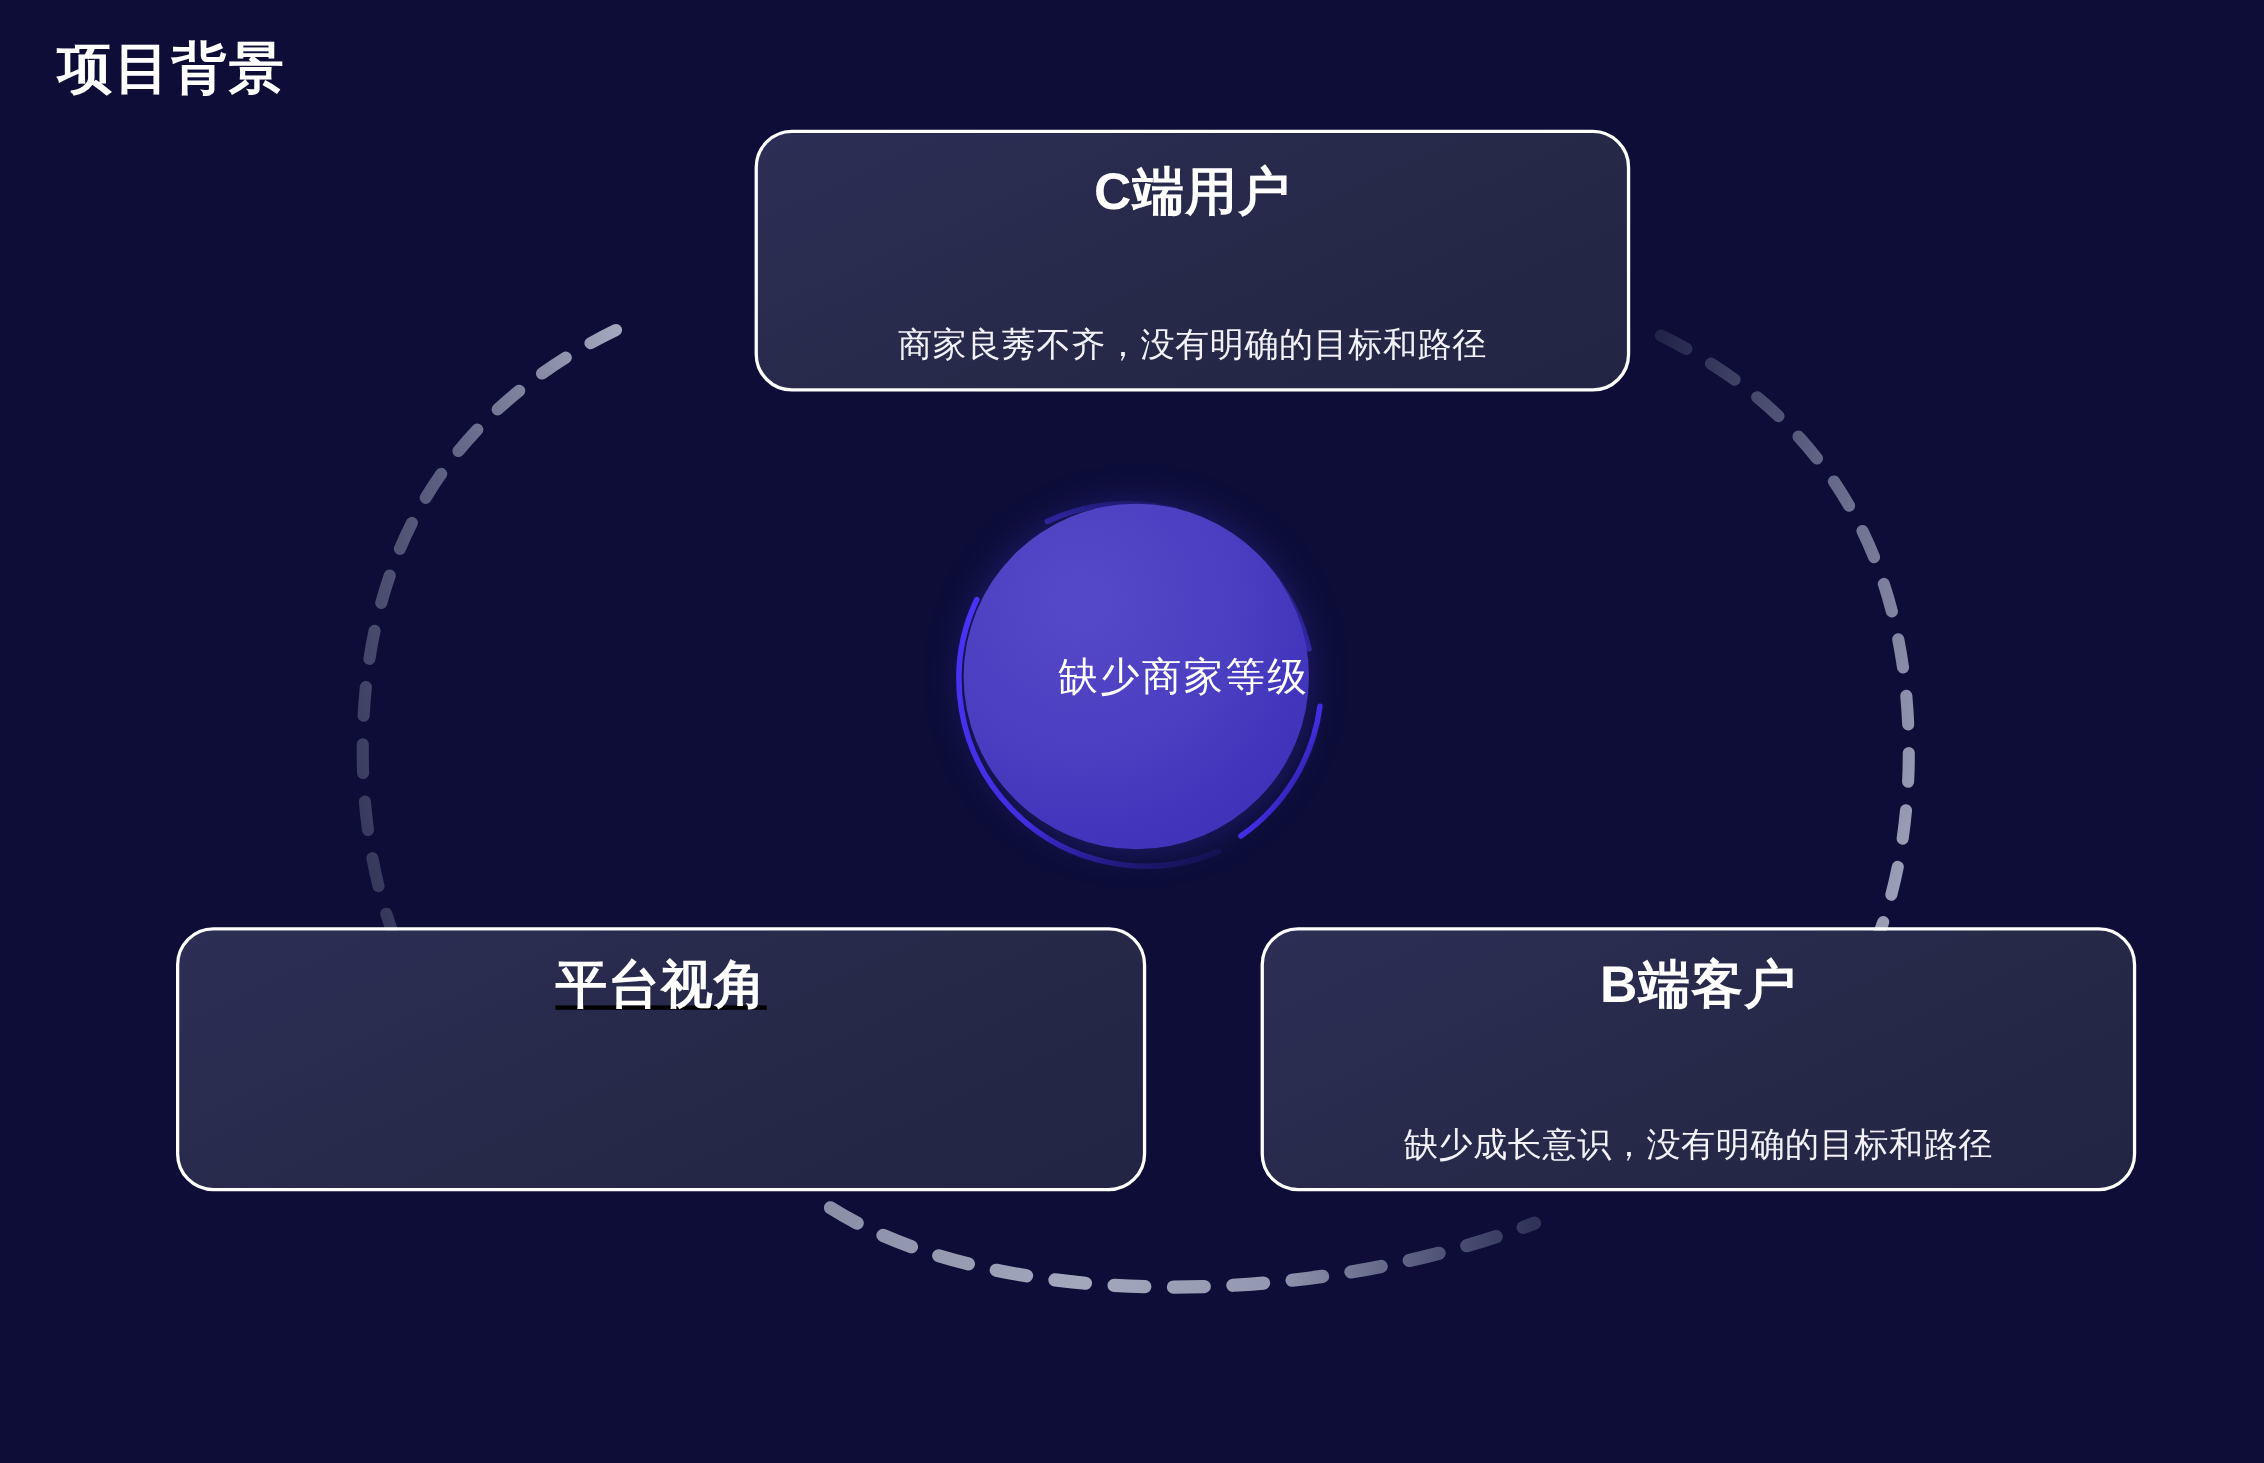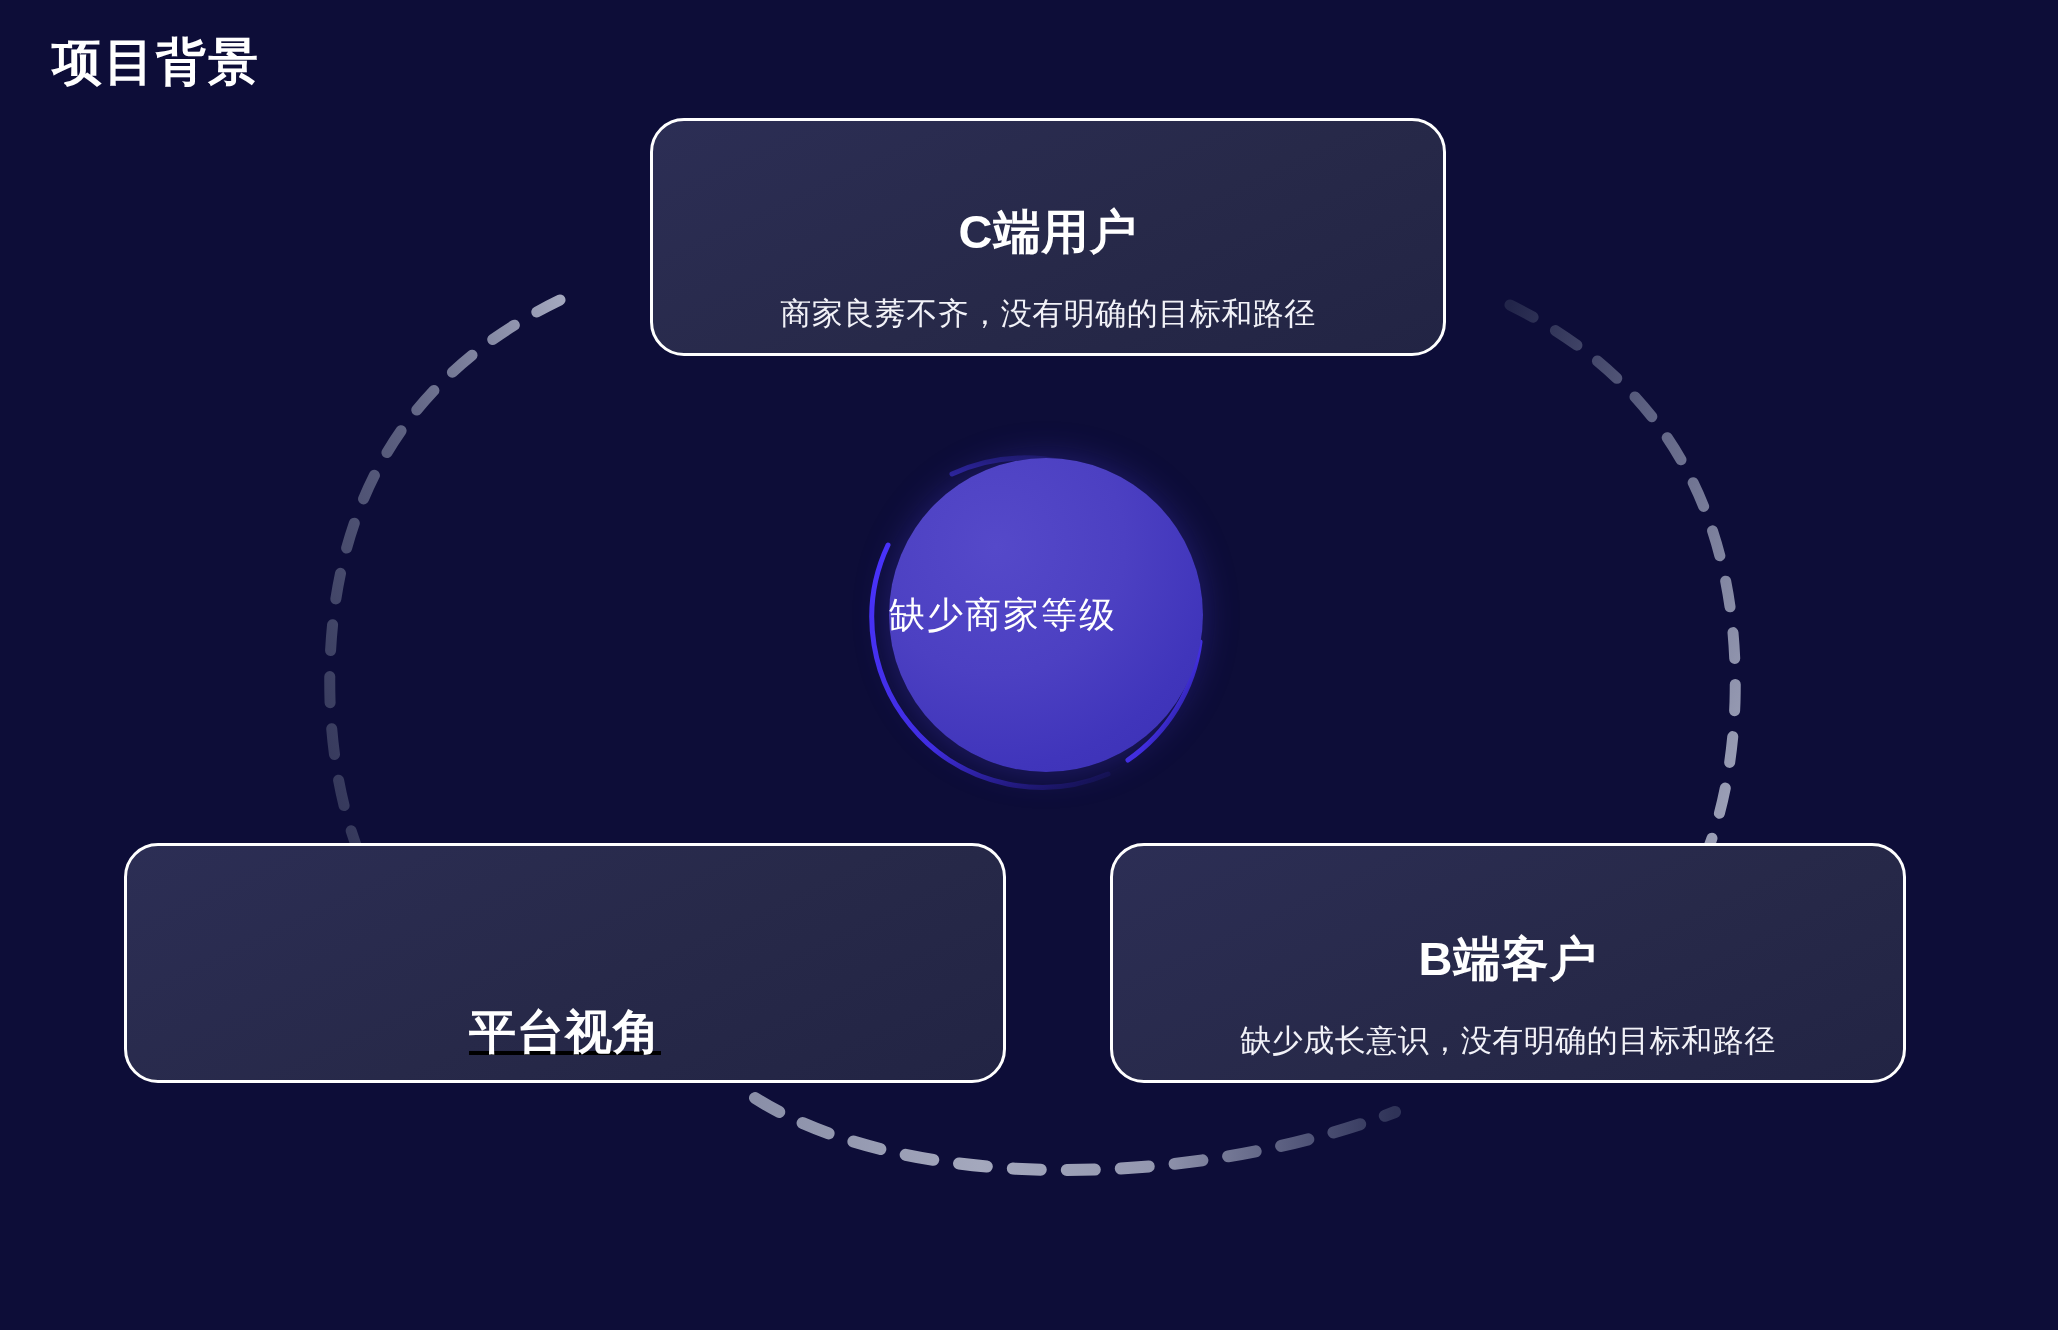--- a/index.html
+++ b/index.html
@@ -28,23 +28,24 @@
 
   
   .card {
     position:absolute;
     border:3px solid #ffffff;
     border-radius:34px;
     background:linear-gradient(155deg,#2c2e55 0%,#272949 55%,#222444 100%);
     display:flex;
     flex-direction:column;
     align-items:center;
-    justify-content:flex-end;
+    justify-content:space-between;
     text-align:center;
     padding:18px 26px;
+    margin-left:36px;
   }
   .card-title {
     color:#ffffff;
     font-weight:700;
     font-size:47px;
     letter-spacing:1px;
     line-height:1.25;
     white-space:nowrap;
   }
   .card-desc {
@@ -79,28 +80,28 @@
 
   
   #hub {
     position:absolute;
     left:860px; top:430px;
     width:370px; height:370px;
   }
   #hub-rings { position:absolute; left:0; top:0; width:370px; height:370px; }
   #hub-disc {
     position:absolute;
-    left:29px; top:28px;
+    left:16px; top:28px;
     width:314px; height:314px;
     border-radius:50%;
     background:
       radial-gradient(circle at 34% 28%, #5549c9 0%, #4c40c2 42%, #4035bb 72%, #3a2fb4 100%);
     display:flex;
     align-items:center;
-    justify-content:flex-start;
+    justify-content:flex-end;
     box-shadow:0 0 34px rgba(72,56,210,0.35);
   }
   #hub-label {
     color:#ffffff;
     font-size:36px;
     font-weight:500;
     letter-spacing:2px;
     white-space:nowrap;
   }
 </style>

